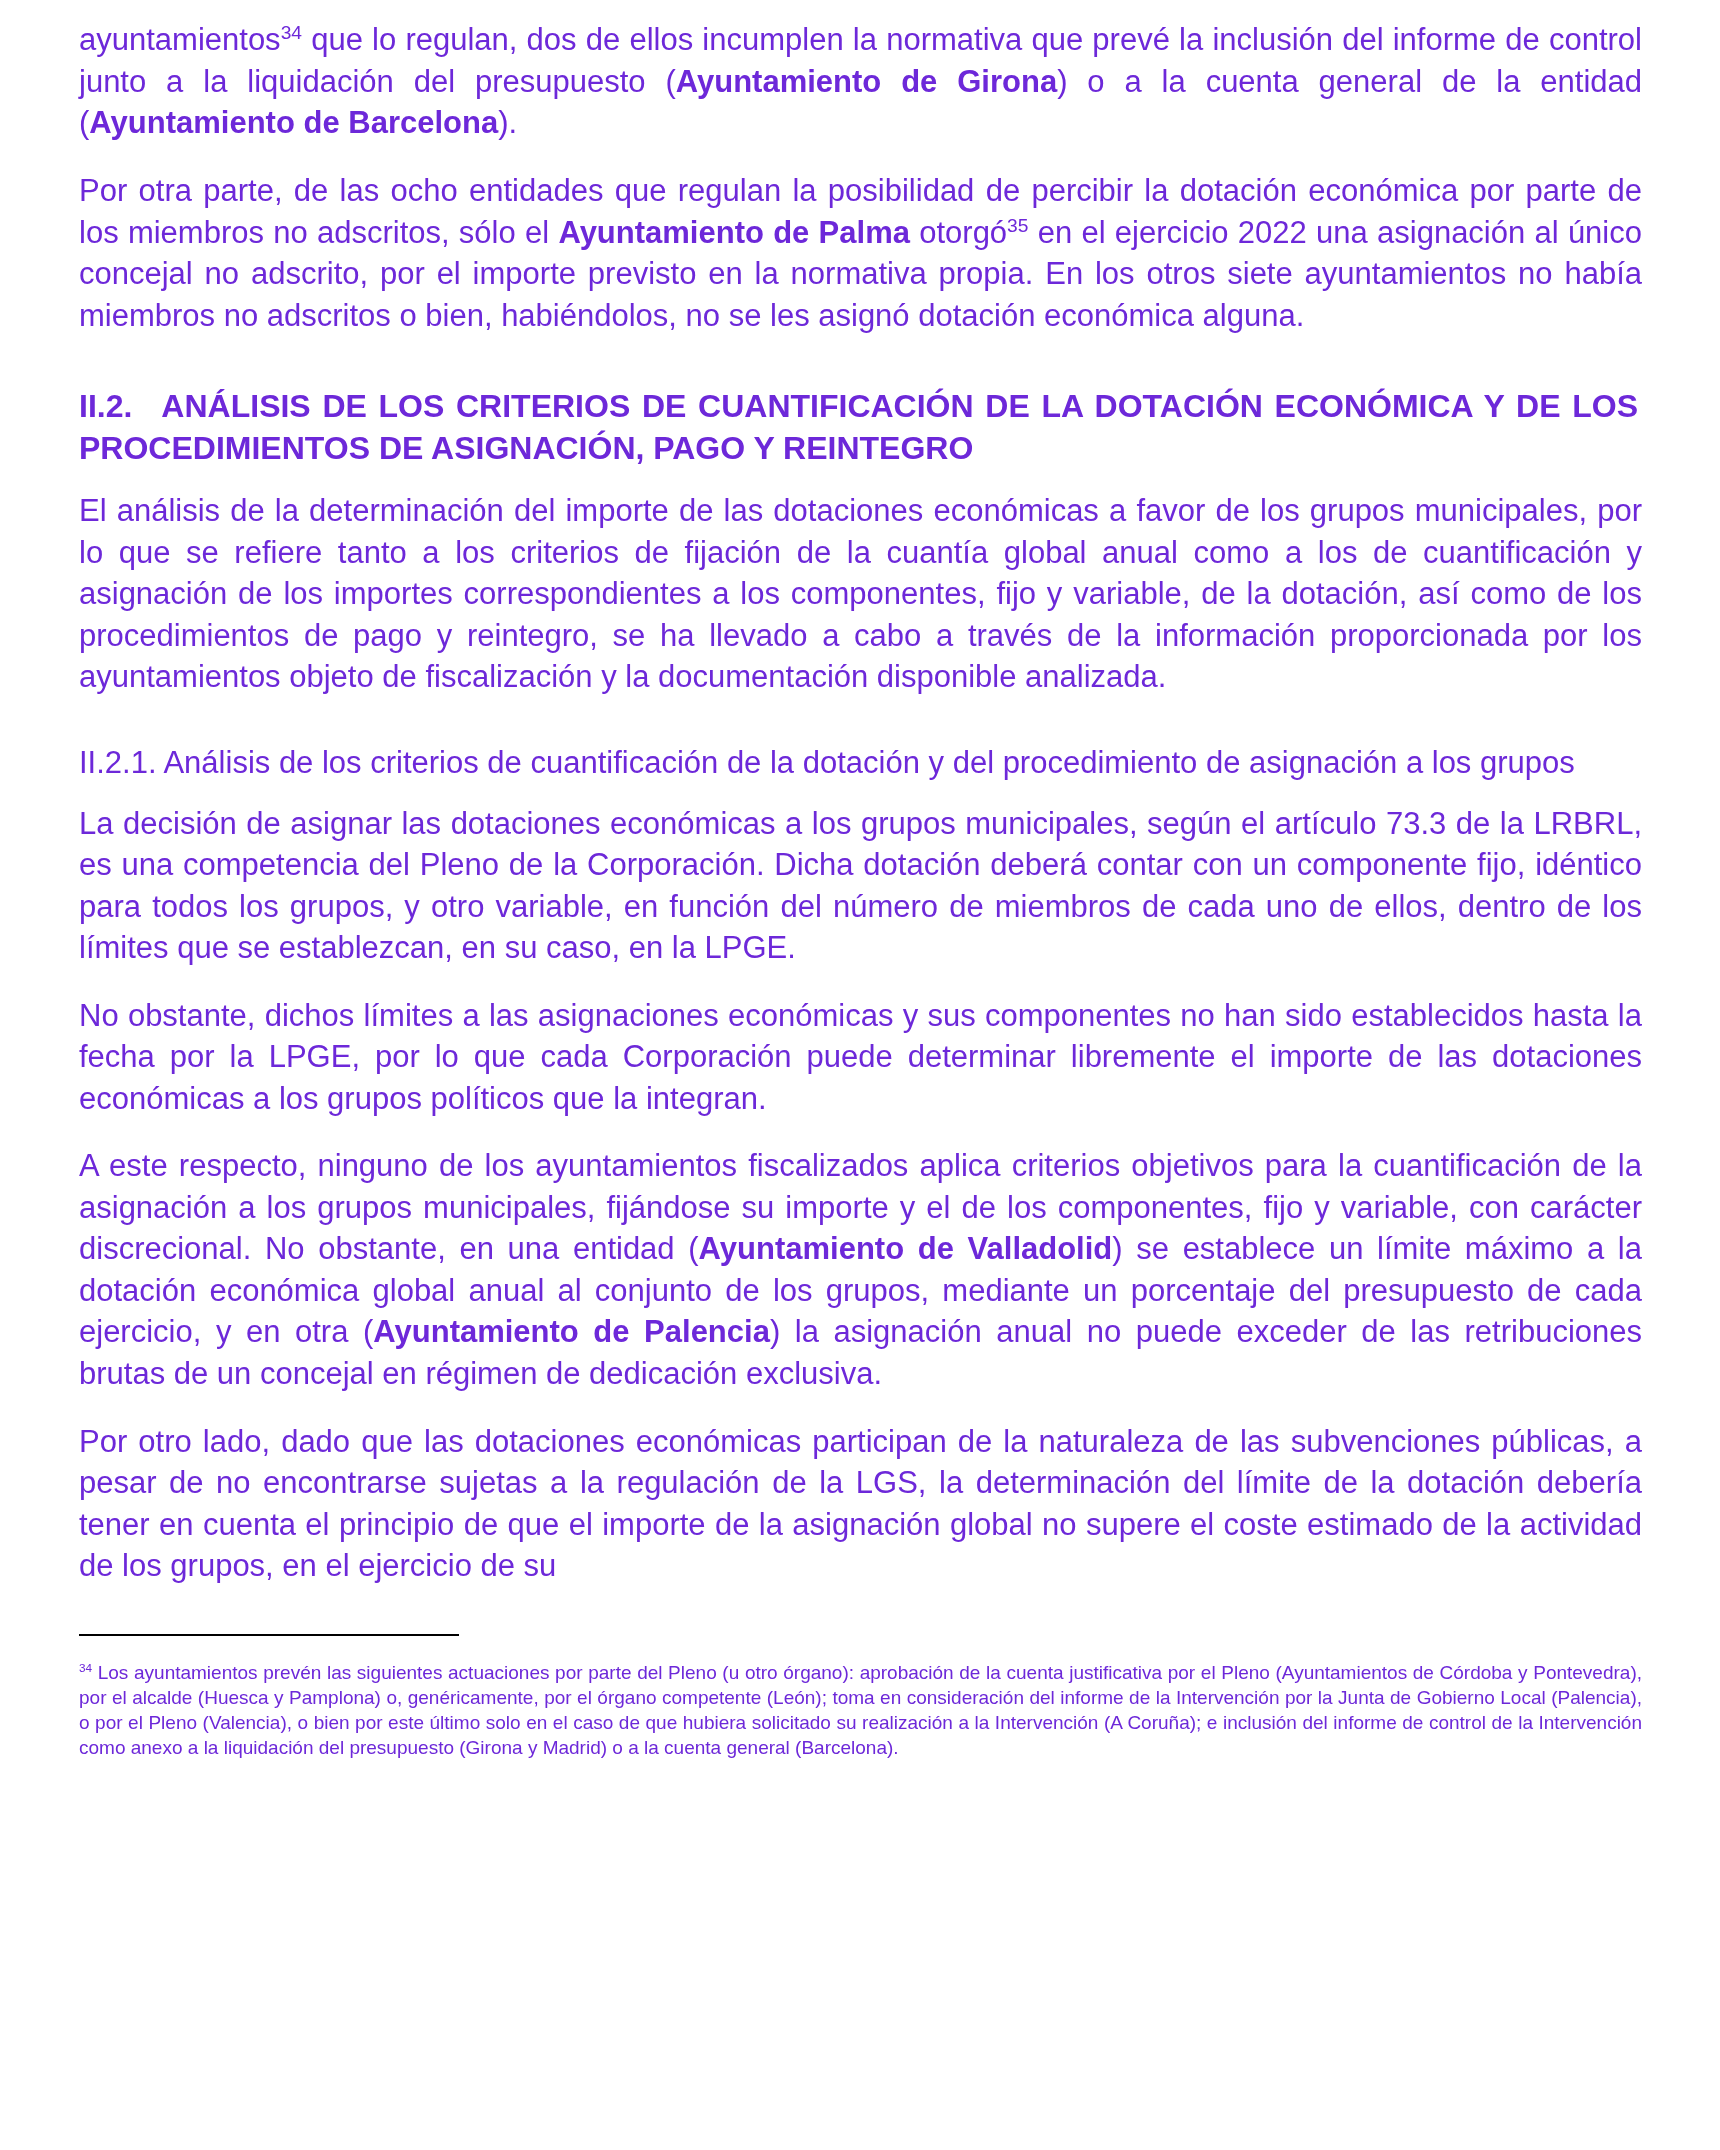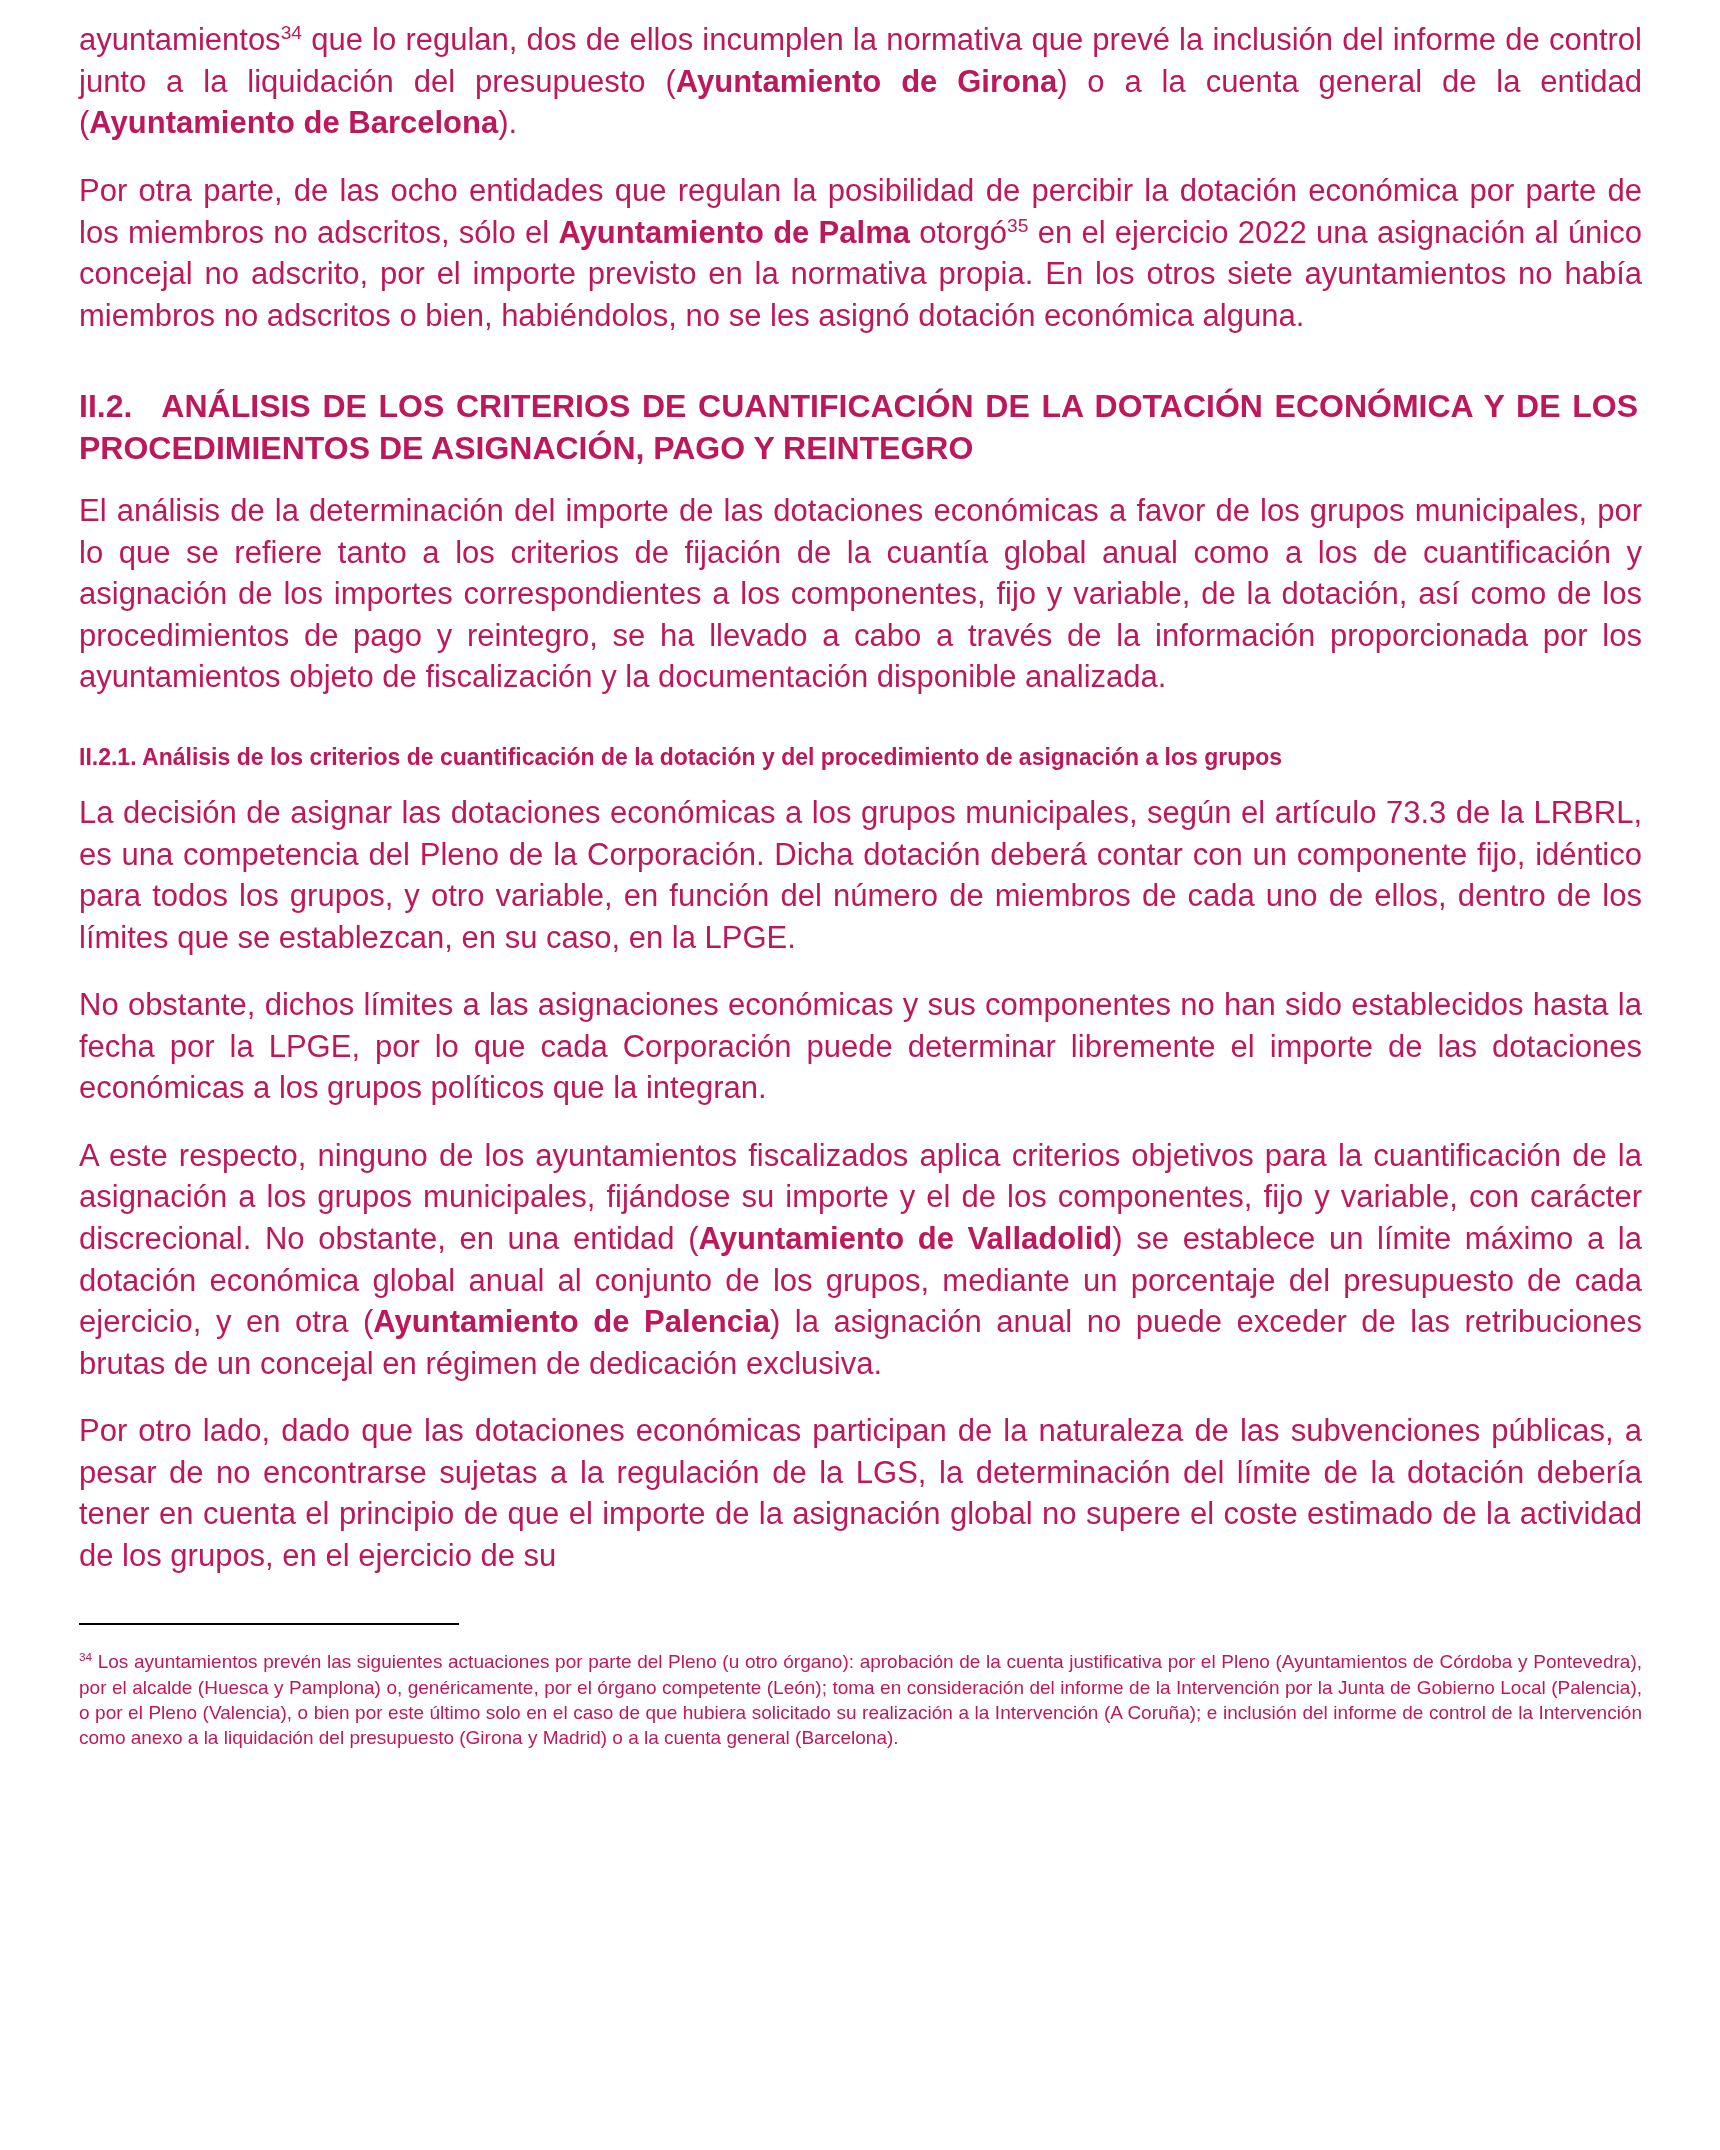--- a/index.html
+++ b/index.html
@@ -6,39 +6,39 @@
     margin: 0;
     padding: 0;
     background: #ffffff;
   }
   .page {
     width: 1721px;
     min-height: 2151px;
     box-sizing: border-box;
     padding: 19.4px 79px 32px 79px;
     background: #ffffff;
-    color: #be185d;
+    color: #6d28d9;
     font-family: "Liberation Sans", sans-serif;
     font-size: 31px;
     line-height: 1.34;
   }
   p.paragraph {
     margin: 0 0 26px 0;
     text-align: justify;
   }
   h2.heading-1 {
     font-size: 32px;
     font-weight: bold;
     text-align: justify;
     line-height: 1.3;
     margin: 50px 4px 21px 0;
   }
   h3.heading-2 {
-    font-size: 23px;
-    font-weight: bold;
+    font-size: 31px;
+    font-weight: normal;
     text-align: justify;
     line-height: 1.3;
     margin: 45px 0 19.4px 0;
   }
   .heading-num {
     margin-right: 29px;
   }
   .bold {
     font-weight: bold;
   }

